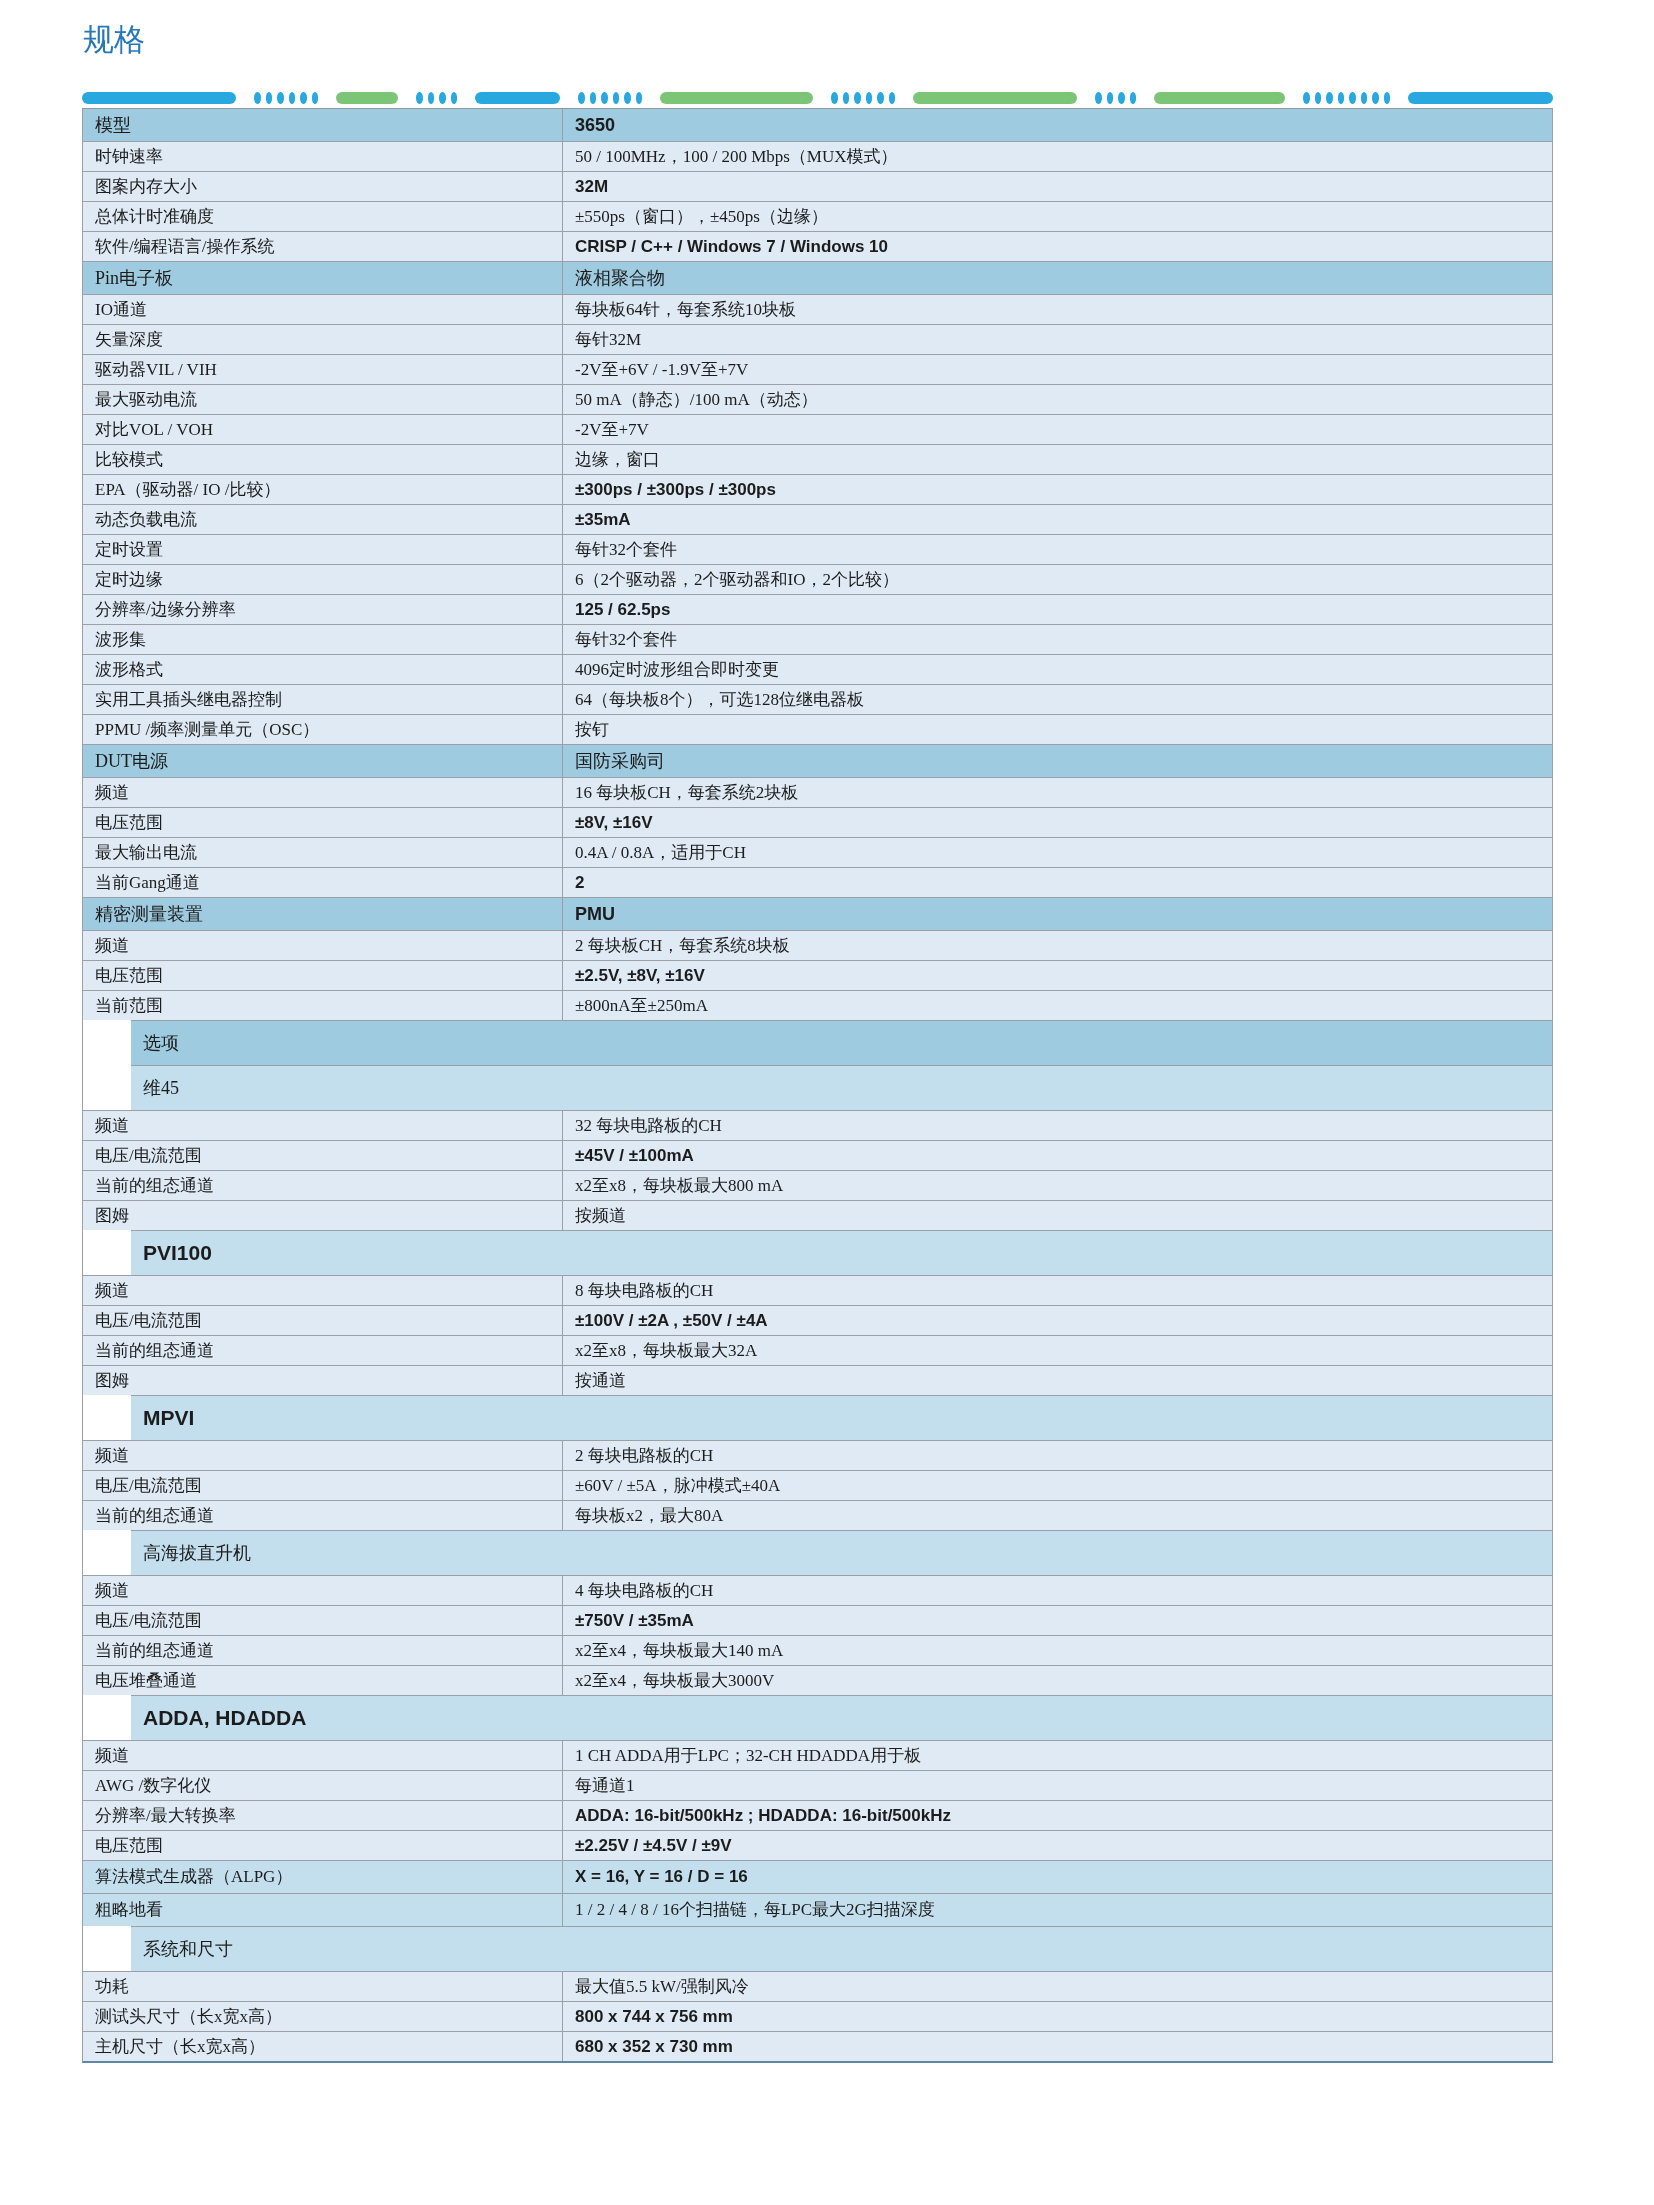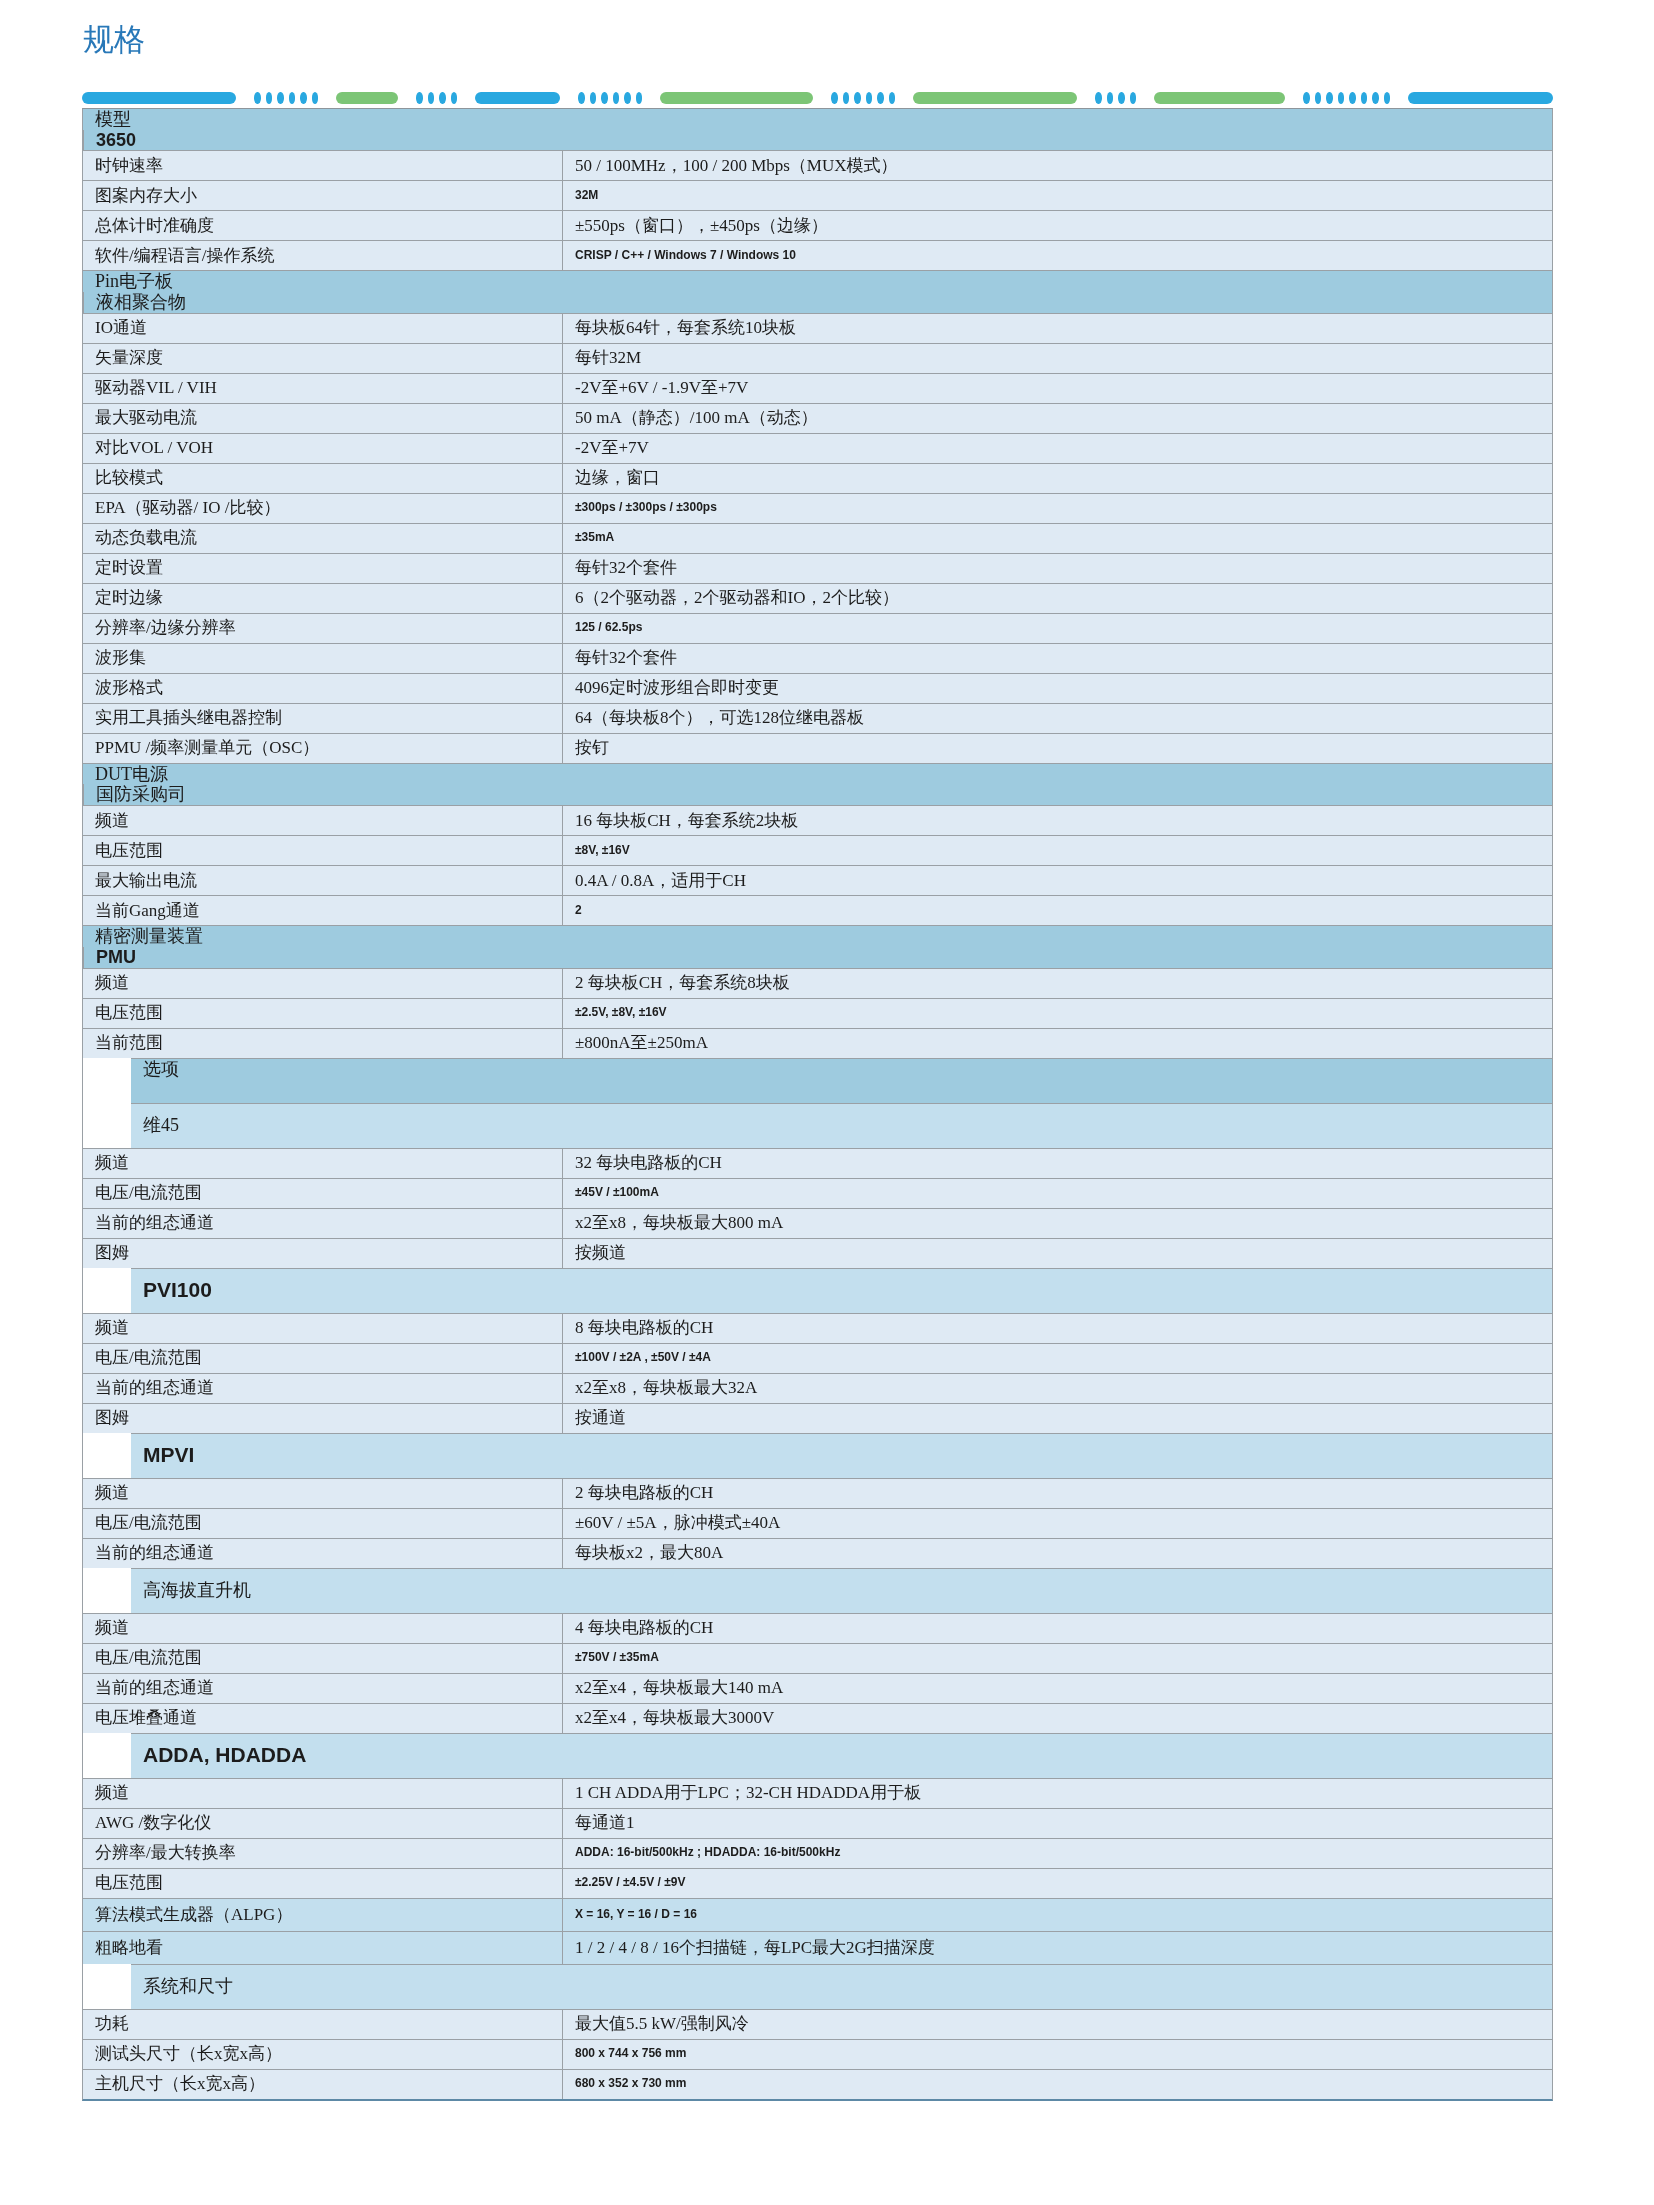--- a/index.html
+++ b/index.html
@@ -38,29 +38,29 @@
     position:absolute;left:82px;top:108px;width:1471px;
     border-top:1.5px solid var(--line-top);
     border-left:1px solid var(--line);
     border-right:1px solid var(--line);
     border-bottom:2.5px solid var(--line-bottom);
     box-sizing:border-box;
   }
   .tr{display:flex;border-top:1px solid var(--line);background:var(--row-bg);}
   .spec-table .tr:first-child{border-top:none;}
   .tr{min-height:29px;}
-  .tr.section{background:var(--section-bg);min-height:32px;flex-direction:column;}
+  .tr.section{background:var(--section-bg);min-height:32px;}
   .tr.subsection{background:var(--subsection-bg);min-height:32px;}
   .tr.full{min-height:44px;margin-left:48px;}
   .td{display:flex;align-items:center;font-size:17px;line-height:1.15;box-sizing:border-box;}
   .td.label{width:479px;padding-left:12px;padding-right:6px;flex:0 0 auto;}
   .tr.full .td.label{width:100%;font-size:18px;}
   .tr.section .td{font-size:18px;}
   .td.value{flex:1 1 auto;border-left:1px solid var(--line);padding-left:12px;padding-right:6px;}
-  .td.b{font-family:"Liberation Sans", sans-serif;font-weight:700;font-size:12px;}
+  .td.b{font-family:"Liberation Sans", sans-serif;font-weight:700;font-size:17px;}
   .tr.full .td.label.b{font-size:21px;}
 </style>
 </head>
 <body>
 
 <div class="page-title">规格</div>
 <div class="decor">
     <div class="pill blue" style="width: 154px;"></div>
     <div class="dots">
       <div class="dot blue"></div>

